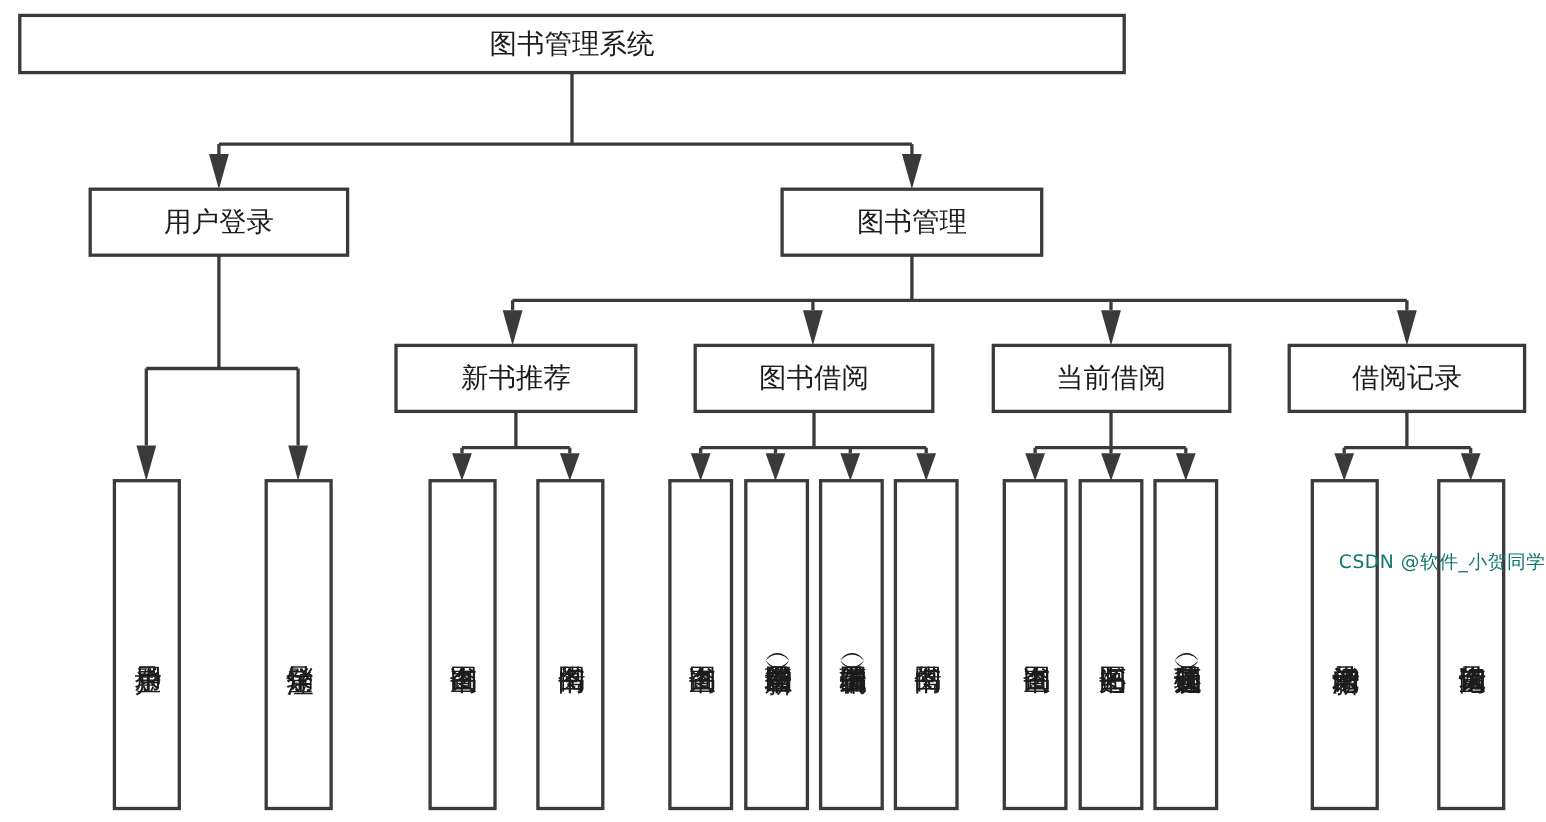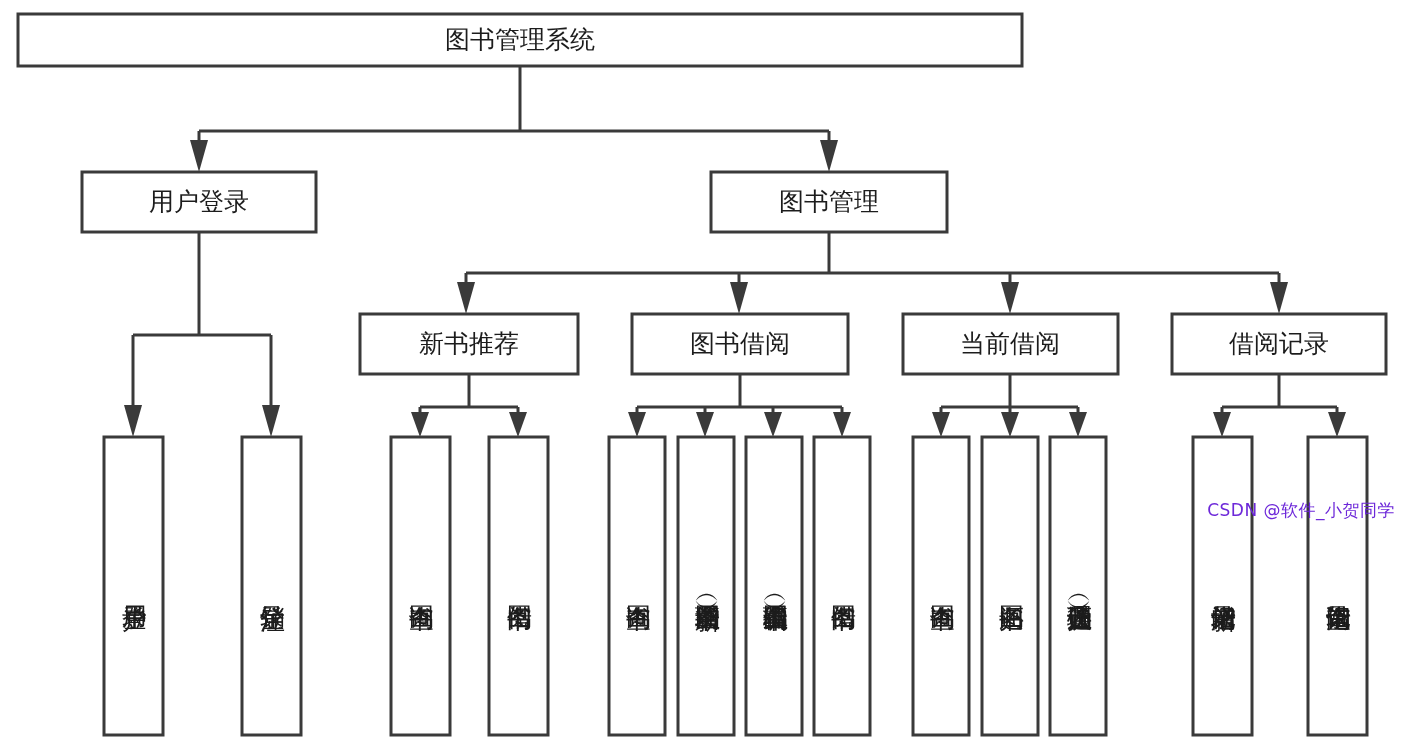--- a/index.html
+++ b/index.html
@@ -56,25 +56,25 @@
     font-size: 25px;
     fill: #1c1c1c;
     text-anchor: middle;
     dominant-baseline: middle;
     writing-mode: vertical-rl;
     glyph-orientation-vertical: 0;
     white-space: pre;
   }
   .watermark-text {
     position: absolute;
-    right: 10px;
+    right: 0;
     bottom: 6px;
     font-family: "DejaVu Sans", "Liberation Sans", sans-serif;
     font-size: 17px;
-    color: #6d28d9;
+    color: #0f766e;
     letter-spacing: 0.5px;
     user-select: none;
     white-space: nowrap;
     margin-top: 41px;
   }
 </style>
 </head>
 <body>
 
 <div id="diagram-root">

